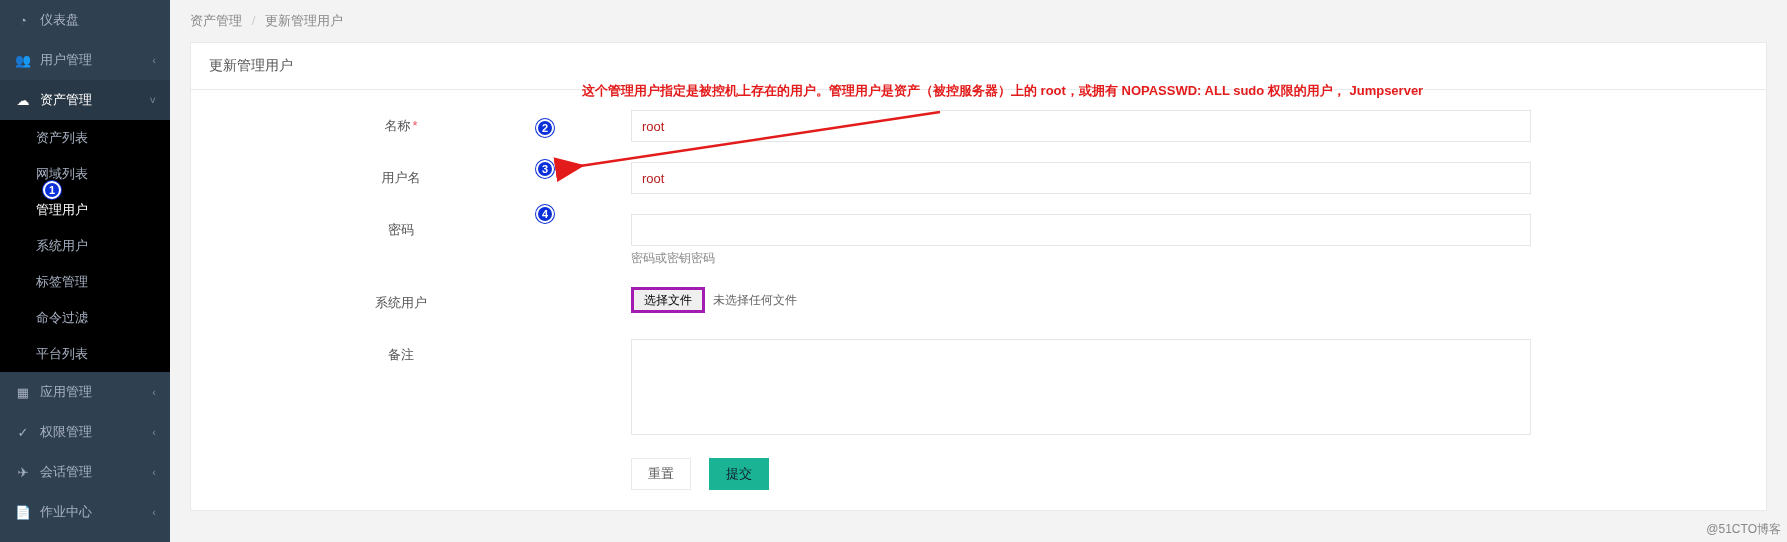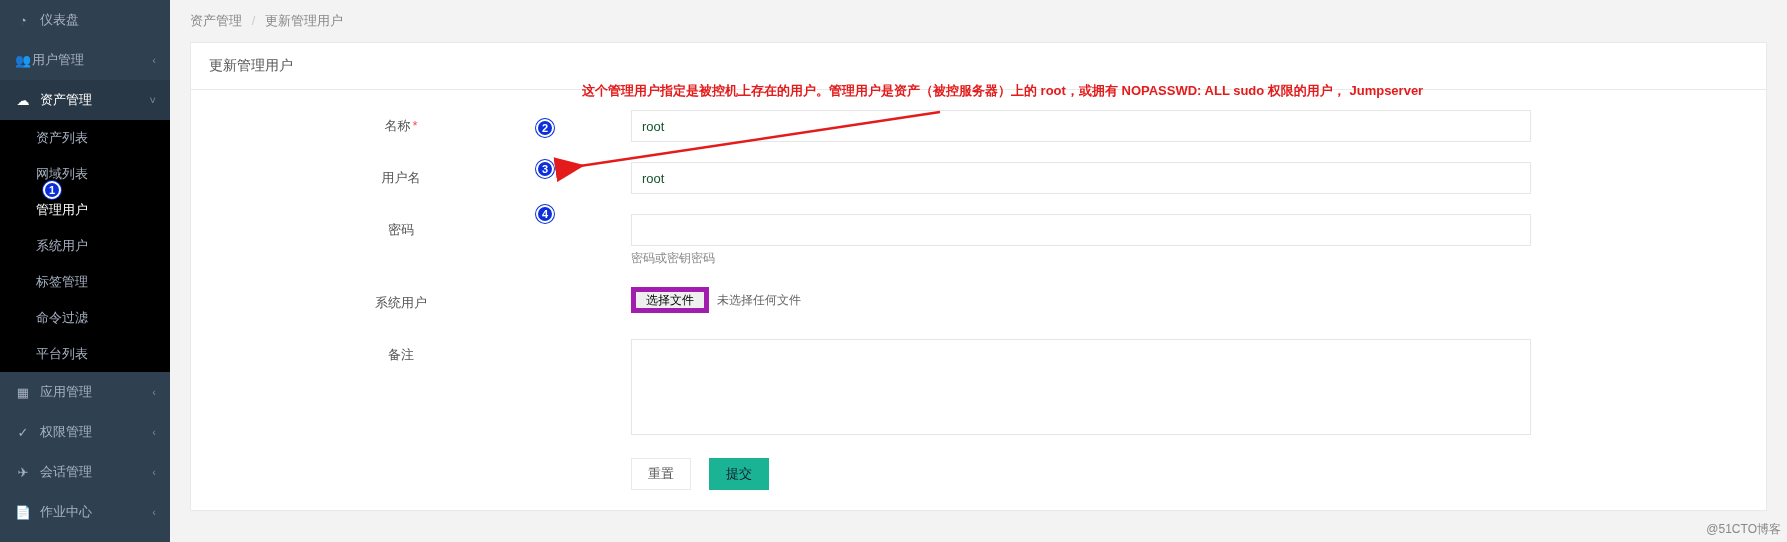--- a/index.html
+++ b/index.html
@@ -15,45 +15,45 @@
   .content { position: absolute; left: 170px; top: 0; right: 0; bottom: 0; }
   .crumb { padding: 12px 20px; color: #888; font-size: 13px; }
   .crumb a { color: #888; text-decoration: none; }
   .crumb .sep { margin: 0 6px; color: #ccc; }
   .panel { margin: 0 20px; background: #ffffff; border: 1px solid #e7eaec; }
   .panel-title { padding: 14px 18px; border-bottom: 1px solid #e7eaec; color: #555; font-size: 14px; }
   .form-row { display: flex; padding: 10px 0; }
   .form-label { width: 440px; text-align: center; padding-right: 20px; color: #555; line-height: 32px; font-size: 13px; }
   .form-label .req { color: #ed5565; margin-left: 2px; }
   .form-ctrl { width: 900px; }
-  .form-ctrl input[type=text], .form-ctrl input[type=password] { width: 100%; height: 32px; border: 1px solid #e5e6e7; padding: 0 10px; font-size: 13px; color: #14532d; background: #fff; }
+  .form-ctrl input[type=text], .form-ctrl input[type=password] { width: 100%; height: 32px; border: 1px solid #e5e6e7; padding: 0 10px; font-size: 13px; color: #b91c1c; background: #fff; }
   .form-ctrl textarea { width: 100%; height: 96px; border: 1px solid #e5e6e7; padding: 8px 10px; font-size: 13px; resize: none; background: #fff; }
   .help { color: #888; font-size: 12px; margin-top: 4px; }
   .file-row { display: flex; align-items: center; gap: 8px; }
-  .file-btn { height: 26px; padding: 0 10px; border: 5px solid #a21caf; background: #efefef; font-size: 12px; cursor: pointer; }
+  .file-btn { height: 26px; padding: 0 10px; border: 3px solid #a21caf; background: #efefef; font-size: 12px; cursor: pointer; }
   .btns { margin-left: 440px; display: flex; gap: 18px; padding: 10px 0 20px 0; }
   .btn { height: 32px; padding: 0 16px; border: 1px solid #e7eaec; background: #fff; color: #555; font-size: 13px; cursor: pointer; }
   .btn-primary { background: #1ab394; border-color: #1ab394; color: #0f172a; }
   .annot { position: absolute; color: #e41b1b; font-size: 13px; font-weight: bold; pointer-events: none; }
   .annot-text { left: 582px; top: 82px; white-space: nowrap; }
   .badge { position: absolute; width: 18px; height: 18px; border-radius: 50%; background: #0b2fd8; border: 2px solid #fff; box-shadow: 0 0 0 1px #0b2fd8; color: #fff; font-size: 11px; font-weight: bold; display: flex; align-items: center; justify-content: center; line-height: 1; }
   .watermark { position: absolute; right: 6px; bottom: 4px; color: #888; font-size: 12px; }
   svg.arrow { position: absolute; left: 0; top: 0; pointer-events: none; }
 </style>
 </head>
 <body>
 
 <div class="sidebar">
   <div class="side-item">
     <span class="icon">◔</span>
     <span style="margin-left:8px">仪表盘</span>
   </div>
   <div class="side-item">
     <span class="icon">👥</span>
-    <span style="">用户管理</span>
+    <span style="margin-left:8px">用户管理</span>
     <span class="chev">‹</span>
   </div>
   <div class="side-item active">
     <span class="icon">☁</span>
     <span style="margin-left:8px">资产管理</span>
     <span class="chev">˅</span>
   </div>
   <div class="side-sub">
     <div class="sub-item">
         <span>资产列表</span>

